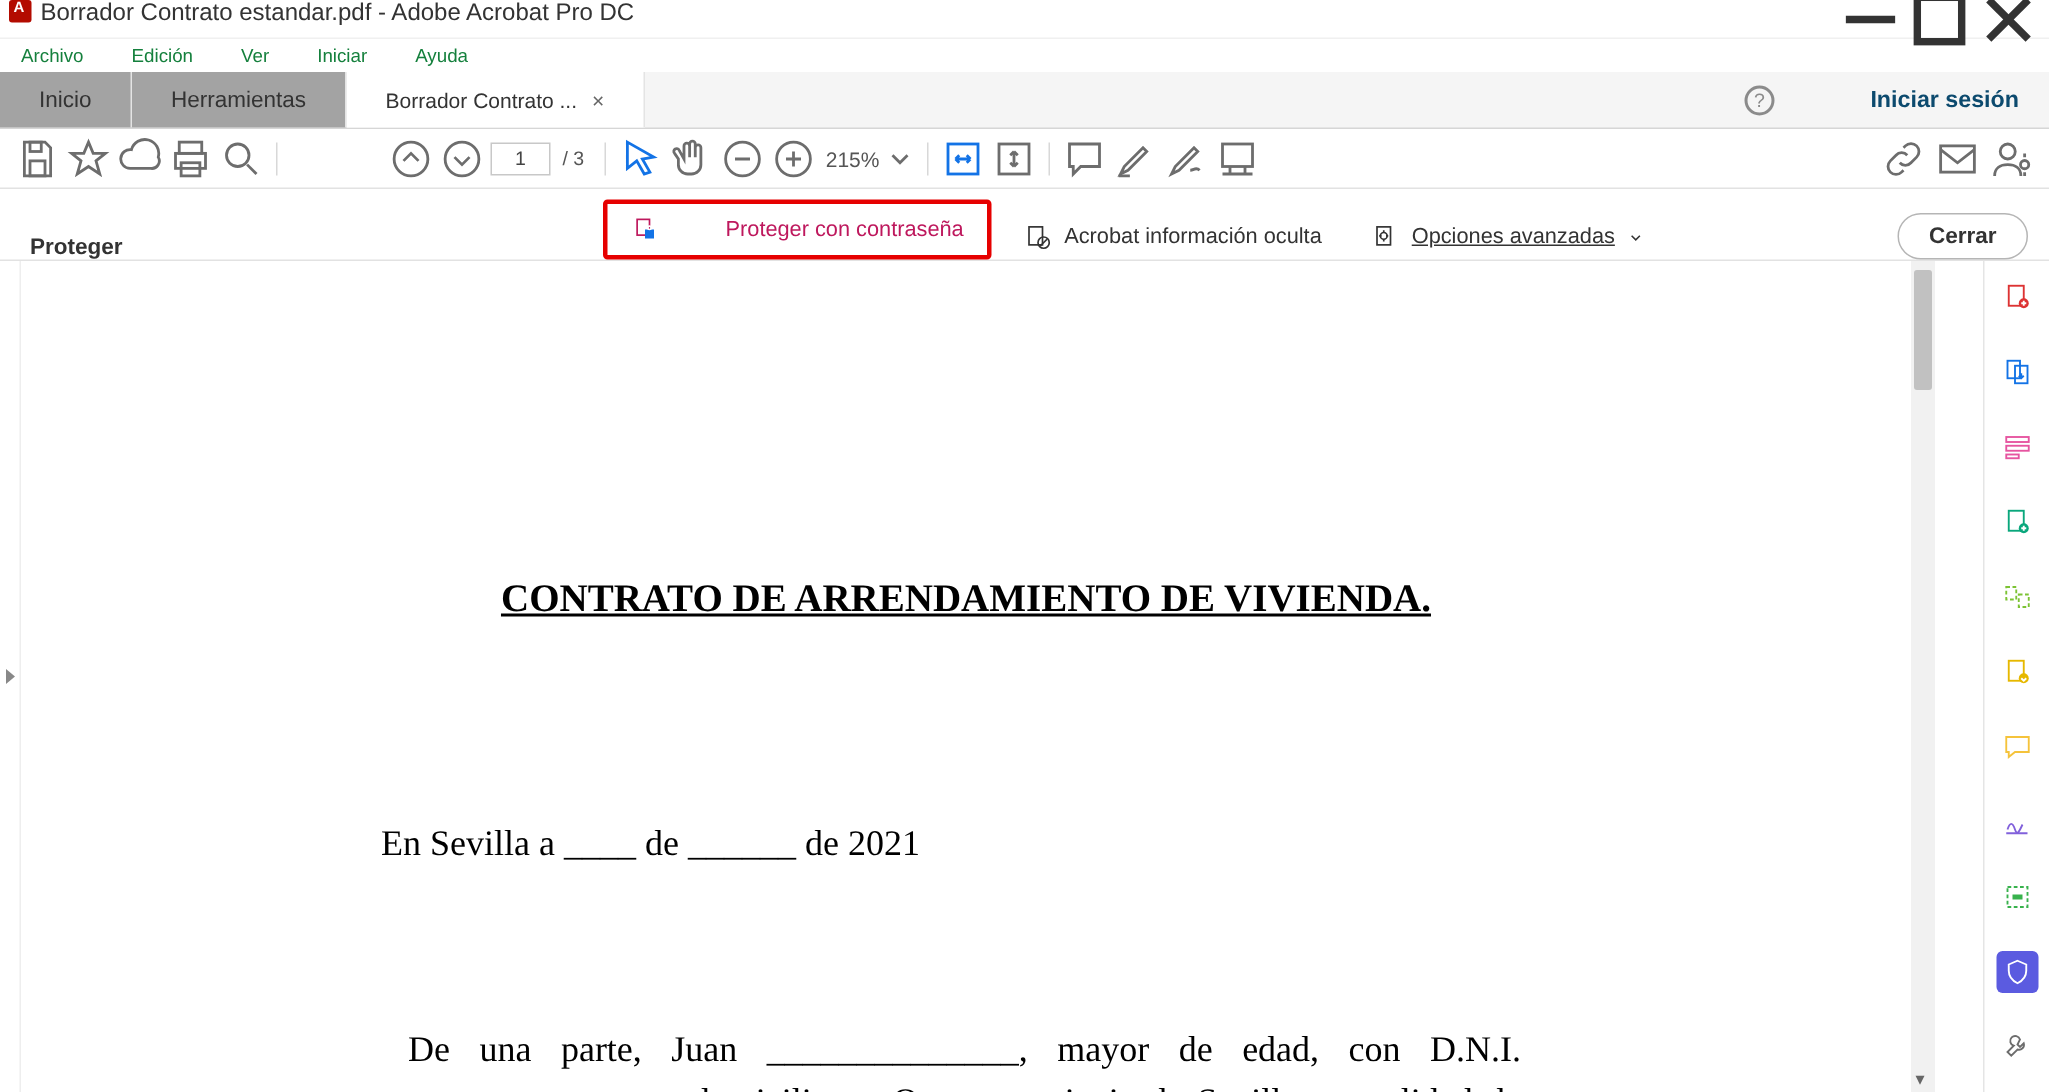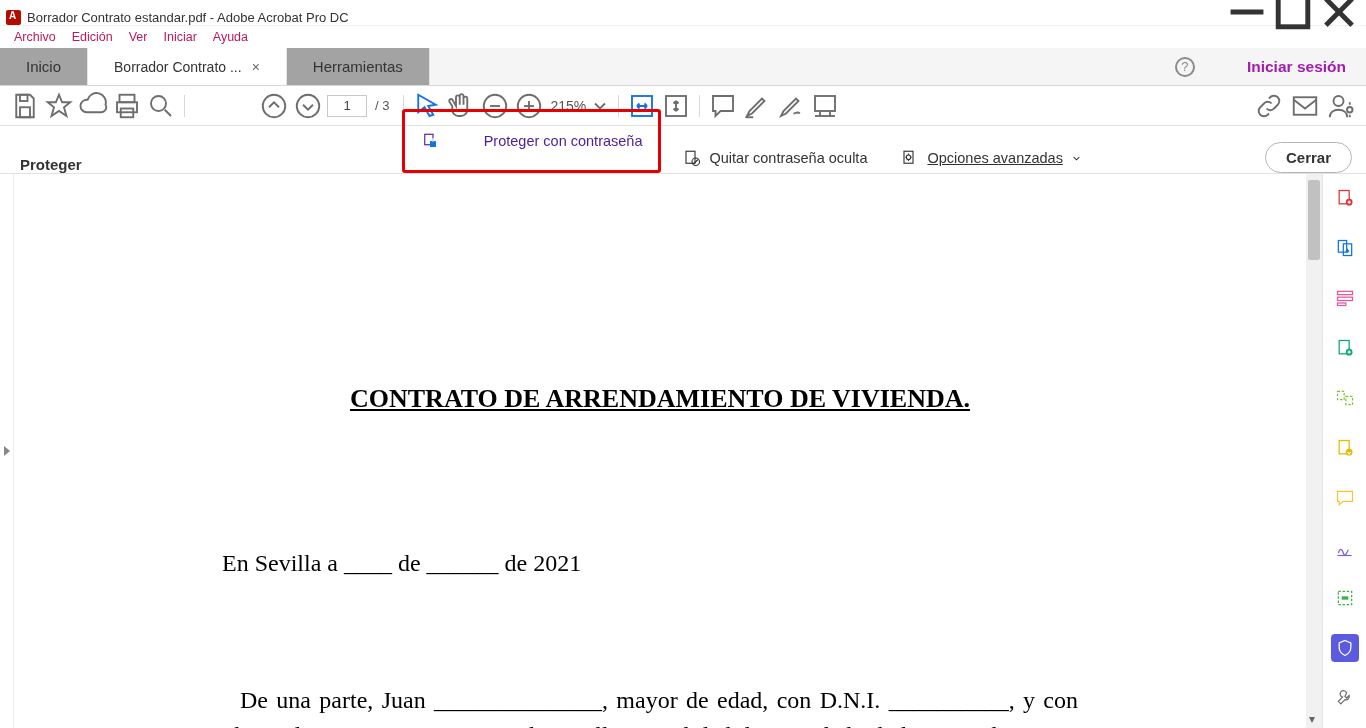--- a/index.html
+++ b/index.html
@@ -1,61 +1,61 @@
 <!DOCTYPE html>
 <html><head>
 <meta charset="utf-8">
 <style>
 * { box-sizing: border-box; margin: 0; padding: 0; }
 html, body { width: 1366px; height: 728px; overflow: hidden; font-family: 'Segoe UI', Arial, sans-serif; background: #fff; }
 
 
-.titlebar { height: 26px; display: flex; align-items: flex-end; padding: 0 4px 0 6px; font-size: 13px; color: #333; border-bottom: 1px solid #f0f0f0; }
+.titlebar { height: 26px; display: flex; align-items: flex-start; padding: 0 4px 0 6px; font-size: 16px; color: #333; border-bottom: 1px solid #f0f0f0; }
 .titlebar .app-icon { width: 15px; height: 15px; margin-right: 6px; background: #b30b00; border-radius: 2px; position: relative; }
 .titlebar .app-icon::after { content:"A"; color:#fff; font-size:10px; font-weight:bold; position:absolute; left:3px; top:0; }
 .titlebar .title { flex: 1; }
 .titlebar .win-controls { display: flex; gap: 0; }
 .titlebar .win-btn { width: 46px; height: 26px; display: flex; align-items: center; justify-content: center; font-size: 14px; color:#333; cursor:pointer; }
 
 
-.menubar { height: 22px; display: flex; align-items: center; padding: 0 6px; font-size: 12.5px; color: #be185d; gap: 0; }
+.menubar { height: 22px; display: flex; align-items: center; padding: 0 6px; font-size: 12.5px; color: #15803d; gap: 16px; }
 .menubar .menu-item { padding: 2px 8px; cursor: pointer; }
 
 
 .tabrow { height: 38px; display: flex; align-items: stretch; border-bottom: 1px solid #d6d6d6; background:#f5f5f5; }
 .tabrow .tab { padding: 0 26px; display:flex; align-items:center; font-size: 15px; color:#333; background:#a3a3a3; border-right:1px solid #e4e4e4; cursor:pointer; }
 .tabrow .tab.doc { background:#fff; font-size:14px; gap:10px; }
 .tabrow .tab.doc .close { font-size: 14px; color:#666; }
 .tabrow .filler { flex:1; }
 .tabrow .right-icons { display:flex; align-items:center; gap:18px; padding-right: 20px; color:#8b8b8b; }
-.tabrow .right-icons .signin { font-weight:600; font-size: 15.5px; color:#a21caf; margin-left:16px; cursor:pointer; }
+.tabrow .right-icons .signin { font-weight:600; font-size: 15.5px; color:#0c4a6e; margin-left:28px; cursor:pointer; }
 .help-icon { width:20px; height:20px; border:2px solid #8b8b8b; border-radius:50%; display:flex; align-items:center; justify-content:center; font-size:13px; color:#8b8b8b; cursor:pointer; }
 .bell-icon { font-size:20px; color:#bdbdbd; cursor:pointer; }
 
 
 .toolbar { height: 40px; display:flex; align-items:center; padding:0 10px; border-bottom:1px solid #e2e2e2; gap:4px; color:#6d6d6d; }
 .toolbar .tb-btn { width:30px; height:30px; display:flex; align-items:center; justify-content:center; cursor:pointer; font-size:18px; color:#6d6d6d; border-radius:3px;}
 .toolbar .tb-sep { width:1px; height:22px; background:#d8d8d8; margin:0 4px; }
 .toolbar .page-box { width:40px; height:22px; border:1px solid #c8c8c8; text-align:center; font-size:13px; color:#444; background:#fff; }
 .toolbar .page-total { font-size:13px; color:#555; margin:0 6px 0 4px; }
 .toolbar .zoom-txt { font-size:14px; color:#555; margin-left:2px; }
 .toolbar .spacer { flex:1; }
 .toolbar .right-group { display:flex; align-items:center; gap:6px; }
 
 
 .subtoolbar { height:48px; display:flex; align-items:flex-end; border-bottom:1px solid #e2e2e2; padding:0 14px; }
 .subtoolbar .label { font-size:15px; font-weight:600; color:#333; margin-right: 320px; margin-left:6px;}
 .subtoolbar .act-btn { display:flex; align-items:center; gap:8px; font-size:14.5px; color:#333; padding:6px 12px; cursor:pointer; border-radius:3px; }
 .subtoolbar .act-btn svg { width:18px; height:18px; }
-.subtoolbar .act-btn.highlight { color:#4c1d95; border:3.5px solid #e60000; padding:20px 16px;gap:45px; }
+.subtoolbar .act-btn.highlight { color:#be185d; border:3.5px solid #e60000; padding:8px 16px;gap:45px; }
 .subtoolbar .spacer { flex:1; }
 .close-btn { border:1px solid #b5b5b5; border-radius:18px; padding:6px 20px; font-size:15px; font-weight:600; color:#333; background:#fff; cursor:pointer; }
 
 
-.workspace { display:flex; height:554px; position:relative; }
+.workspace { display:flex; height:554px; position:relative;gap:32px; }
 .leftedge { width:14px; background:#fff; display:flex; align-items:center; justify-content:center; border-right:1px solid #eee; }
 .leftedge .triangle { width:0; height:0; border-top:5px solid transparent; border-bottom:5px solid transparent; border-left:6px solid #888; }
 .page-area { flex:1; background:#fff; overflow:hidden; position:relative; }
 .page { position:absolute; left:0; right:0; top:0; padding:0 28px; }
 .doc-title { margin-top:210px; text-align:center; font-family: Georgia, 'Times New Roman', serif; font-size:26px; font-weight:bold; text-decoration:underline; color:#000; }
 .doc-line { margin-top:136px; margin-left:180px; font-family: Georgia, 'Times New Roman', serif; font-size:24px; color:#000; }
 .doc-para { margin-top:106px; margin-left:186px; margin-right:200px; font-family: Georgia, 'Times New Roman', serif; font-size:24px; color:#000; text-align:justify; line-height:1.45; text-indent: 12px;}
 .scrollbar { width:16px; background:#f1f1f1; position:relative; }
 .scroll-thumb { position:absolute; top:6px; left:2px; width:12px; height:80px; background:#c1c1c1; border-radius:2px; }
 .scroll-down { position:absolute; bottom:2px; left:3px; font-size:12px; color:#666; }
@@ -97,25 +97,25 @@
 <div class="menubar">
   <div class="menu-item">Archivo</div>
   <div class="menu-item">Edición</div>
   <div class="menu-item">Ver</div>
   <div class="menu-item">Iniciar</div>
   <div class="menu-item">Ayuda</div>
 </div>
 
 <div class="tabrow">
   <div class="tab">Inicio</div>
+  <div class="tab">Herramientas</div>
   <div class="tab doc">
     <span>Borrador Contrato ...</span>
     <span class="close">×</span>
   </div>
-  <div class="tab">Herramientas</div>
   <div class="filler"></div>
   <div class="right-icons">
     <div class="help-icon">?</div>
     <div class="bell-icon">
       <svg viewBox="0 0 24 24" fill="#bdbdbd" stroke="none">
           <path d="M12 2a6 6 0 0 0-6 6v5l-2 3h16l-2-3V8a6 6 0 0 0-6-6zM10 19a2 2 0 0 0 4 0z"></path>
         </svg>
     </div>
     <div class="signin">Iniciar sesión</div>
   </div>
@@ -272,21 +272,21 @@
         <rect x="14.5" y="9" width="3" height="3" rx="1.5" stroke="#fff" fill="none"></rect>
       </svg>
     <span>Proteger con contraseña</span>
   </div>
   <div class="act-btn" style="margin-left:10px;">
     <svg viewBox="0 0 24 24">
         <rect x="4" y="3" width="12" height="16"></rect>
         <circle cx="17" cy="17" r="5"></circle>
         <line x1="14" y1="20" x2="20" y2="14"></line>
       </svg>
-    <span>Quitar contraseña oculta</span>
+    <span>Acrobat información oculta</span>
   </div>
   <div class="act-btn" style="margin-left:10px;text-decoration:underline;">
     <svg viewBox="0 0 24 24">
         <rect x="4" y="3" width="12" height="16"></rect>
         <circle cx="10" cy="11" r="3"></circle>
         <path d="M10 6v2M10 14v2M6 11h2M12 11h2"></path>
       </svg>
     <span>Opciones avanzadas</span>
     <svg viewBox="0 0 16 16" style="width:11px;height:11px">
         <path d="M4 6l4 4 4-4"></path>

